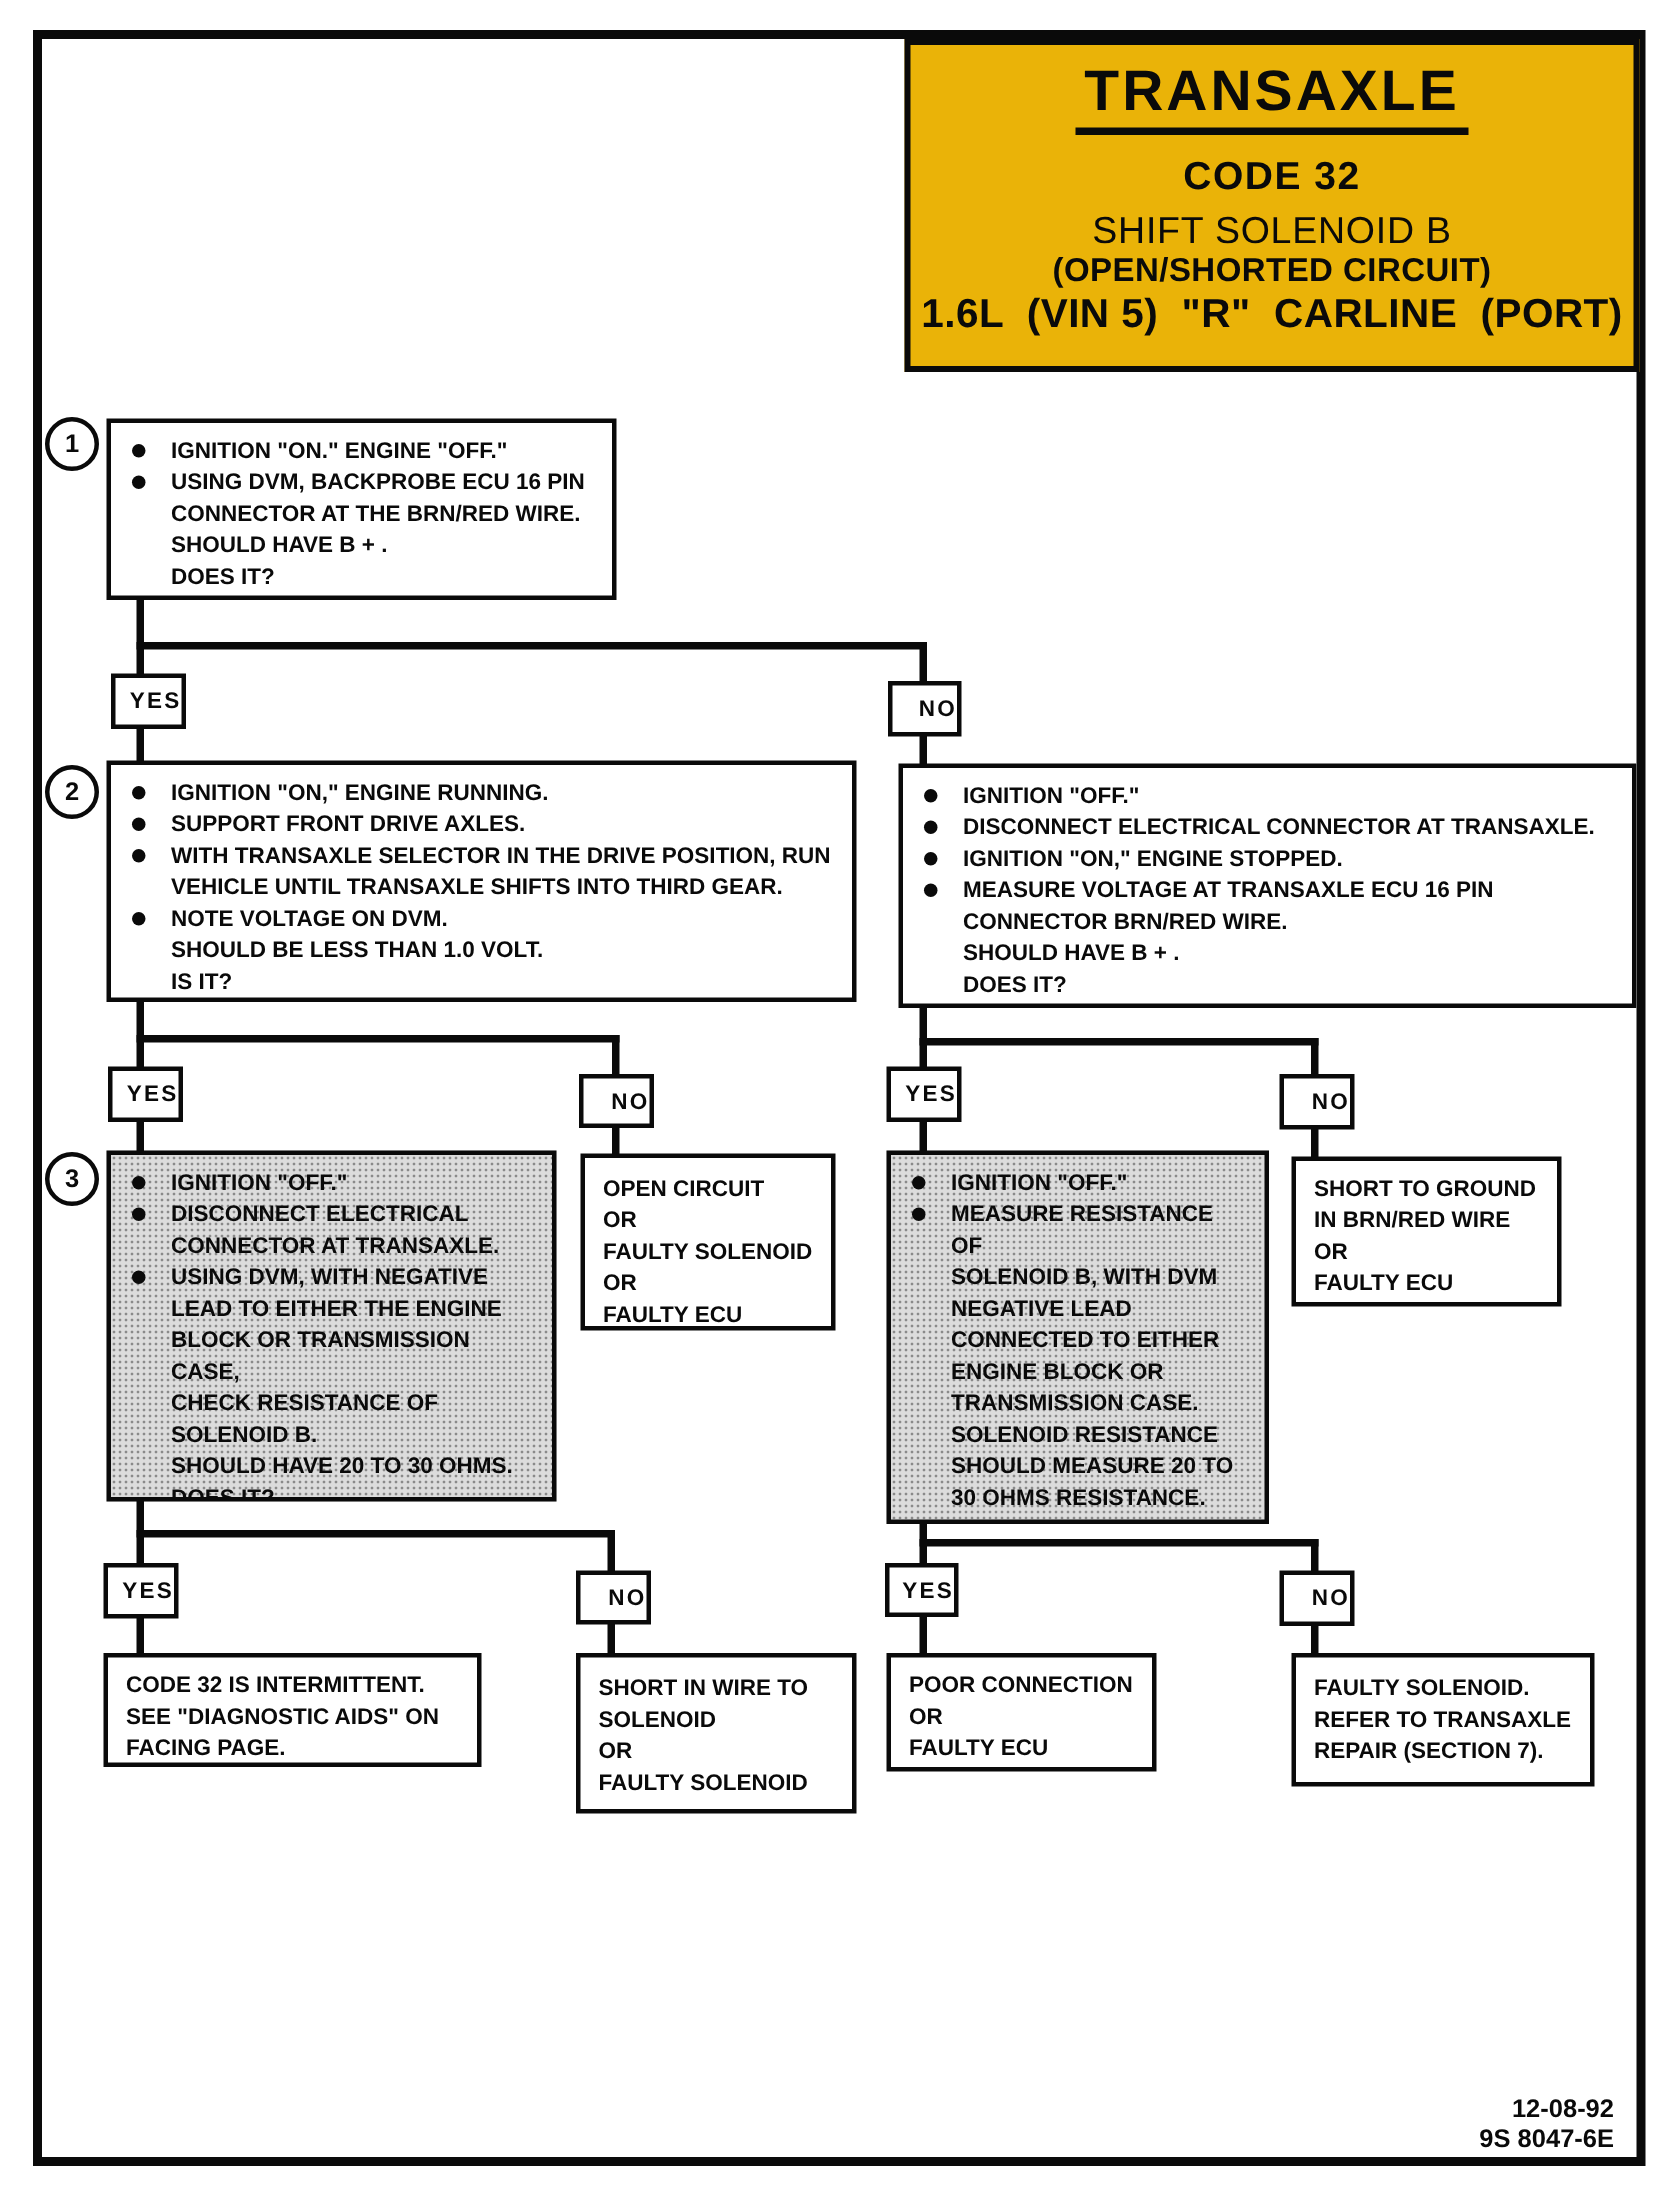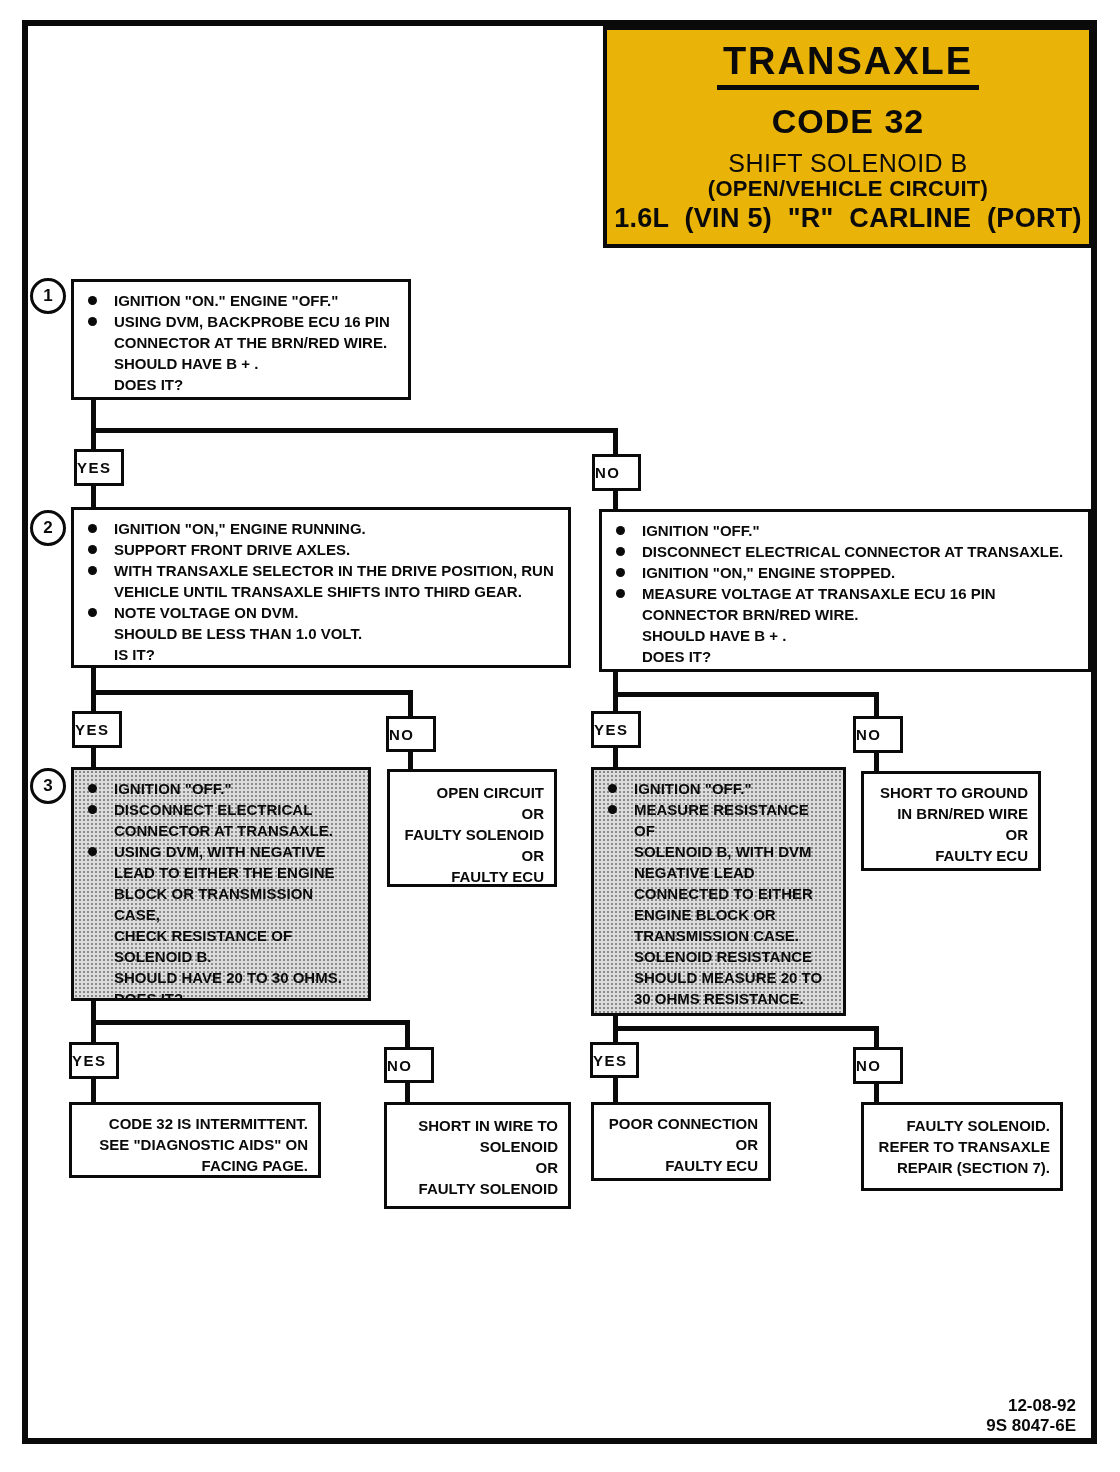--- a/index.html
+++ b/index.html
@@ -25,21 +25,21 @@
     text-align: center;
     padding-top: 12px;
   }
   .t-main {
     display: inline-block;
     font-size: 38px; font-weight: 700; letter-spacing: 2px;
     border-bottom: 5px solid #0a0a0a;
     padding: 0 6px 3px 6px;
     line-height: 1.05;
   }
-  .t-code { font-size: 34px; font-weight: 700; letter-spacing: 1px; margin-top: 14px; line-height: 1.05; }
+  .t-code { font-size: 26px; font-weight: 700; letter-spacing: 1px; margin-top: 14px; line-height: 1.05; }
   .t-sub1 { font-size: 25px; font-weight: 400; letter-spacing: 0.5px; margin-top: 11px; line-height: 1.0; }
   .t-sub2 { font-size: 22px; font-weight: 700; letter-spacing: 0.3px; margin-top: 2px; line-height: 1.0; }
   .t-sub3 { font-size: 27px; font-weight: 700; letter-spacing: 0.3px; margin-top: 4px; line-height: 1.1; white-space: pre-wrap; }
 
   .stepcircle {
     position: absolute; width: 36px; height: 36px;
     border: 3px solid #0a0a0a; border-radius: 50%;
     display: flex; align-items: center; justify-content: center;
     font-size: 17px; font-weight: 700; background: #fff;
   }
@@ -55,46 +55,46 @@
     background-color: #dcdcdc;
     background-image: radial-gradient(circle, #8a8a8a 0.9px, rgba(0,0,0,0) 1.1px);
     background-size: 4px 4px;
   }
   .bi { display: grid; grid-template-columns: 28px 1fr; align-items: start; }
   .dot {
     width: 9px; height: 9px; background: #0a0a0a; border-radius: 50%;
     margin-top: 6px; margin-left: 2px;
   }
   .bt { white-space: pre-wrap; }
-  .result-text { white-space: pre-wrap; text-align: right; }
+  .result-text { white-space: pre-wrap; }
 
   .ynbox {
     position: absolute;
     border: 3px solid #0a0a0a; background: #fff;
-    display: flex; align-items: center; justify-content: flex-start;
+    display: flex; align-items: center; justify-content: flex-end;
     font-size: 15px; font-weight: 700; letter-spacing: 1.5px;
   }
   .cl { position: absolute; background: #0a0a0a; }
 
   .footer {
     position: absolute; left: 880px; top: 1396px; width: 196px;
     text-align: right;
     font-size: 17px; font-weight: 700; line-height: 20px;
   }
 </style>
 </head>
 <body>
 
 <div class="frame"></div>
 
 <div class="titlebox">
   <div><span class="t-main">TRANSAXLE</span></div>
   <div class="t-code">CODE 32</div>
   <div class="t-sub1">SHIFT SOLENOID B</div>
-  <div class="t-sub2">(OPEN/VEHICLE CIRCUIT)</div>
+  <div class="t-sub2">(OPEN/SHORTED CIRCUIT)</div>
   <div class="t-sub3">1.6L  (VIN 5)  "R"  CARLINE  (PORT)</div>
 </div>
 
 <div class="stepcircle" style="left:30px; top:278px;">
   <span>1</span>
 </div>
 <div class="stepcircle" style="left:30px; top:510px;">
   <span>2</span>
 </div>
 <div class="stepcircle" style="left:30px; top:768px;">

